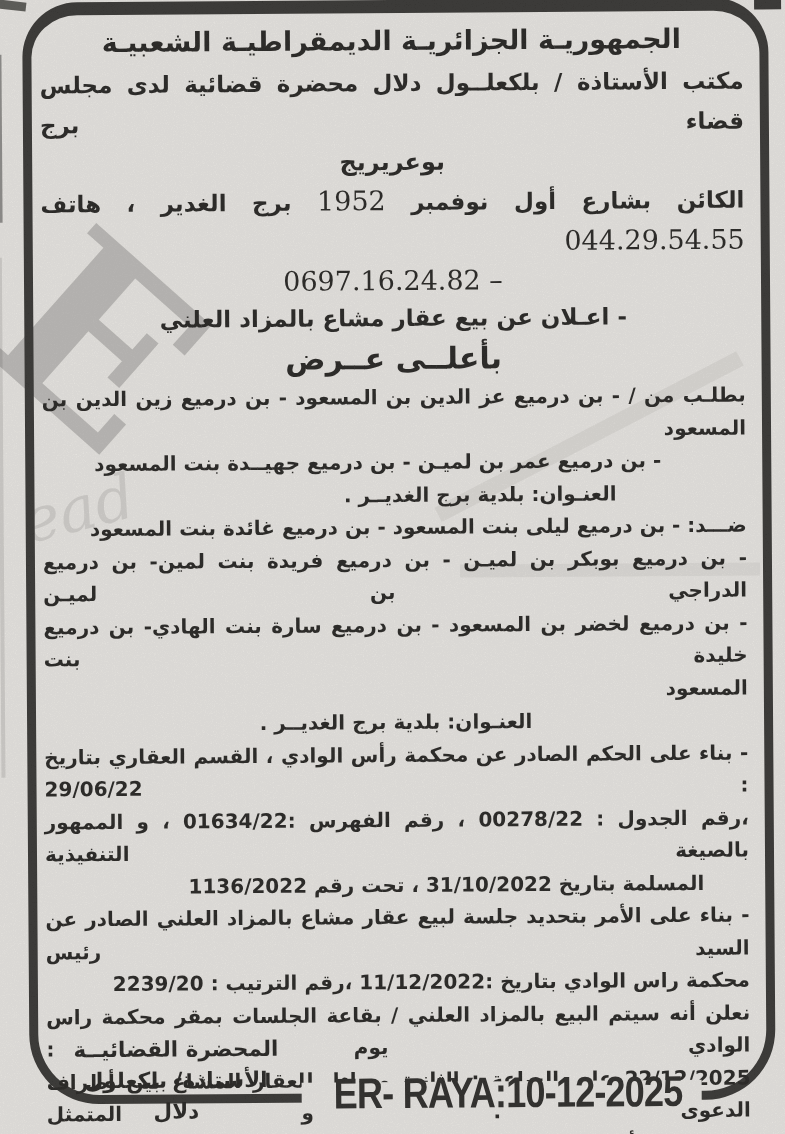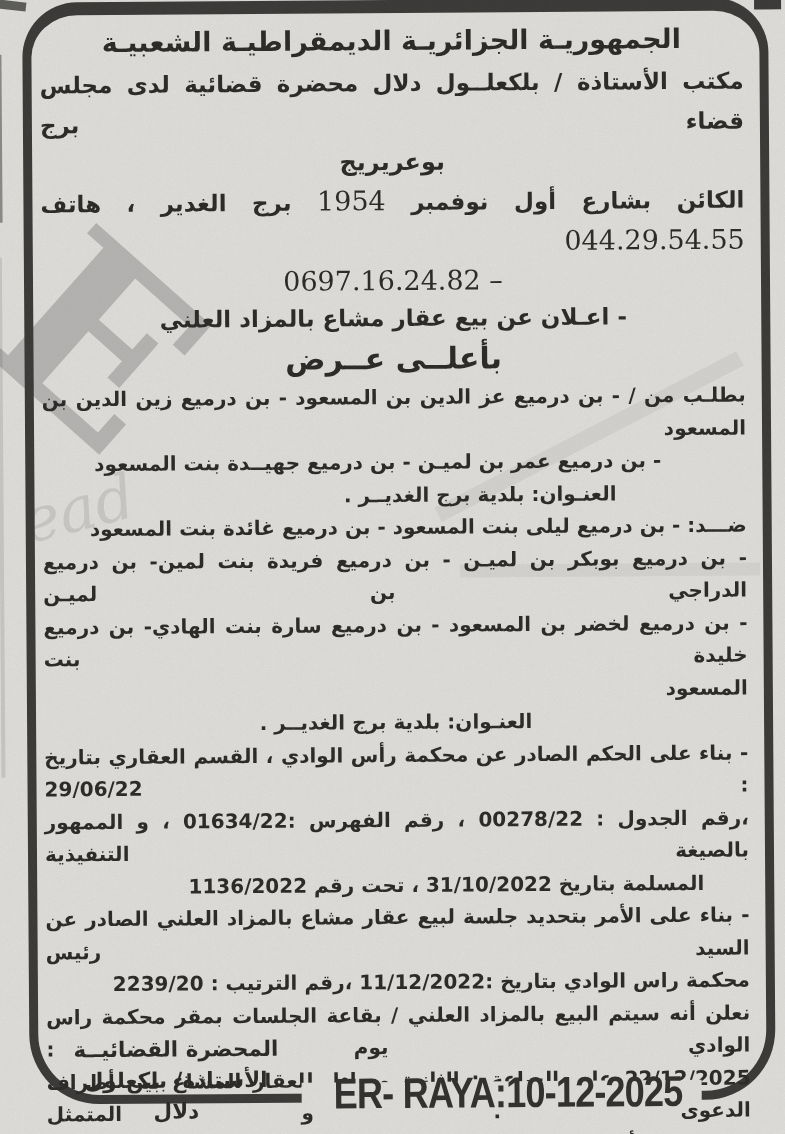--- a/index.html
+++ b/index.html
@@ -98,21 +98,21 @@
     <div class="edge-b"></div>
 
     <div class="frame"></div>
     <div class="band-ext"></div>
     <div class="corner-wedge"></div>
 
     <div class="content">
       <div class="hl h1">الجمهوريـة الجزائريـة الديمقراطيـة الشعبيـة</div>
       <div class="hl h2">مكتب الأستاذة / بلكعلــول دلال  محضرة قضائية لدى مجلس  قضاء برج</div>
       <div class="hl h3">بوعريريج</div>
-      <div class="hl h4"><span>الكائن  بشارع أول نوفمبر</span> <span class="num">1954</span> <span>برج الغدير ، هاتف</span> <span class="num">044.29.54.55</span></div>
+      <div class="hl h4"><span>الكائن  بشارع أول نوفمبر</span> <span class="num">1952</span> <span>برج الغدير ، هاتف</span> <span class="num">044.29.54.55</span></div>
       <div class="h5">0697.16.24.82 –</div>
       <div class="hl h6">- اعـلان عن بيع عقار مشاع بالمزاد العلني</div>
       <div class="hl h7">بأعلــى عــرض</div>
 
       <div class="bl j">بطلـب من / - بن درميع عز الدين بن المسعود -  بن درميع زين الدين بن المسعود</div>
       <div class="bl ind85">- بن درميع عمر بن لميـن - بن درميع جهيــدة بنت المسعود</div>
       <div class="bl ind130">العنـوان: بلدية برج الغديــر .</div>
       <div class="bl r">ضـــد: - بن درميع ليلى بنت المسعود - بن درميع غائدة بنت المسعود</div>
       <div class="bl j">- بن درميع بوبكر بن لميـن - بن درميع فريدة بنت لمين- بن درميع الدراجي بن لميـن</div>
       <div class="bl j">- بن درميع لخضر بن المسعود - بن درميع سارة بنت الهادي-  بن درميع خليدة بنت</div>

